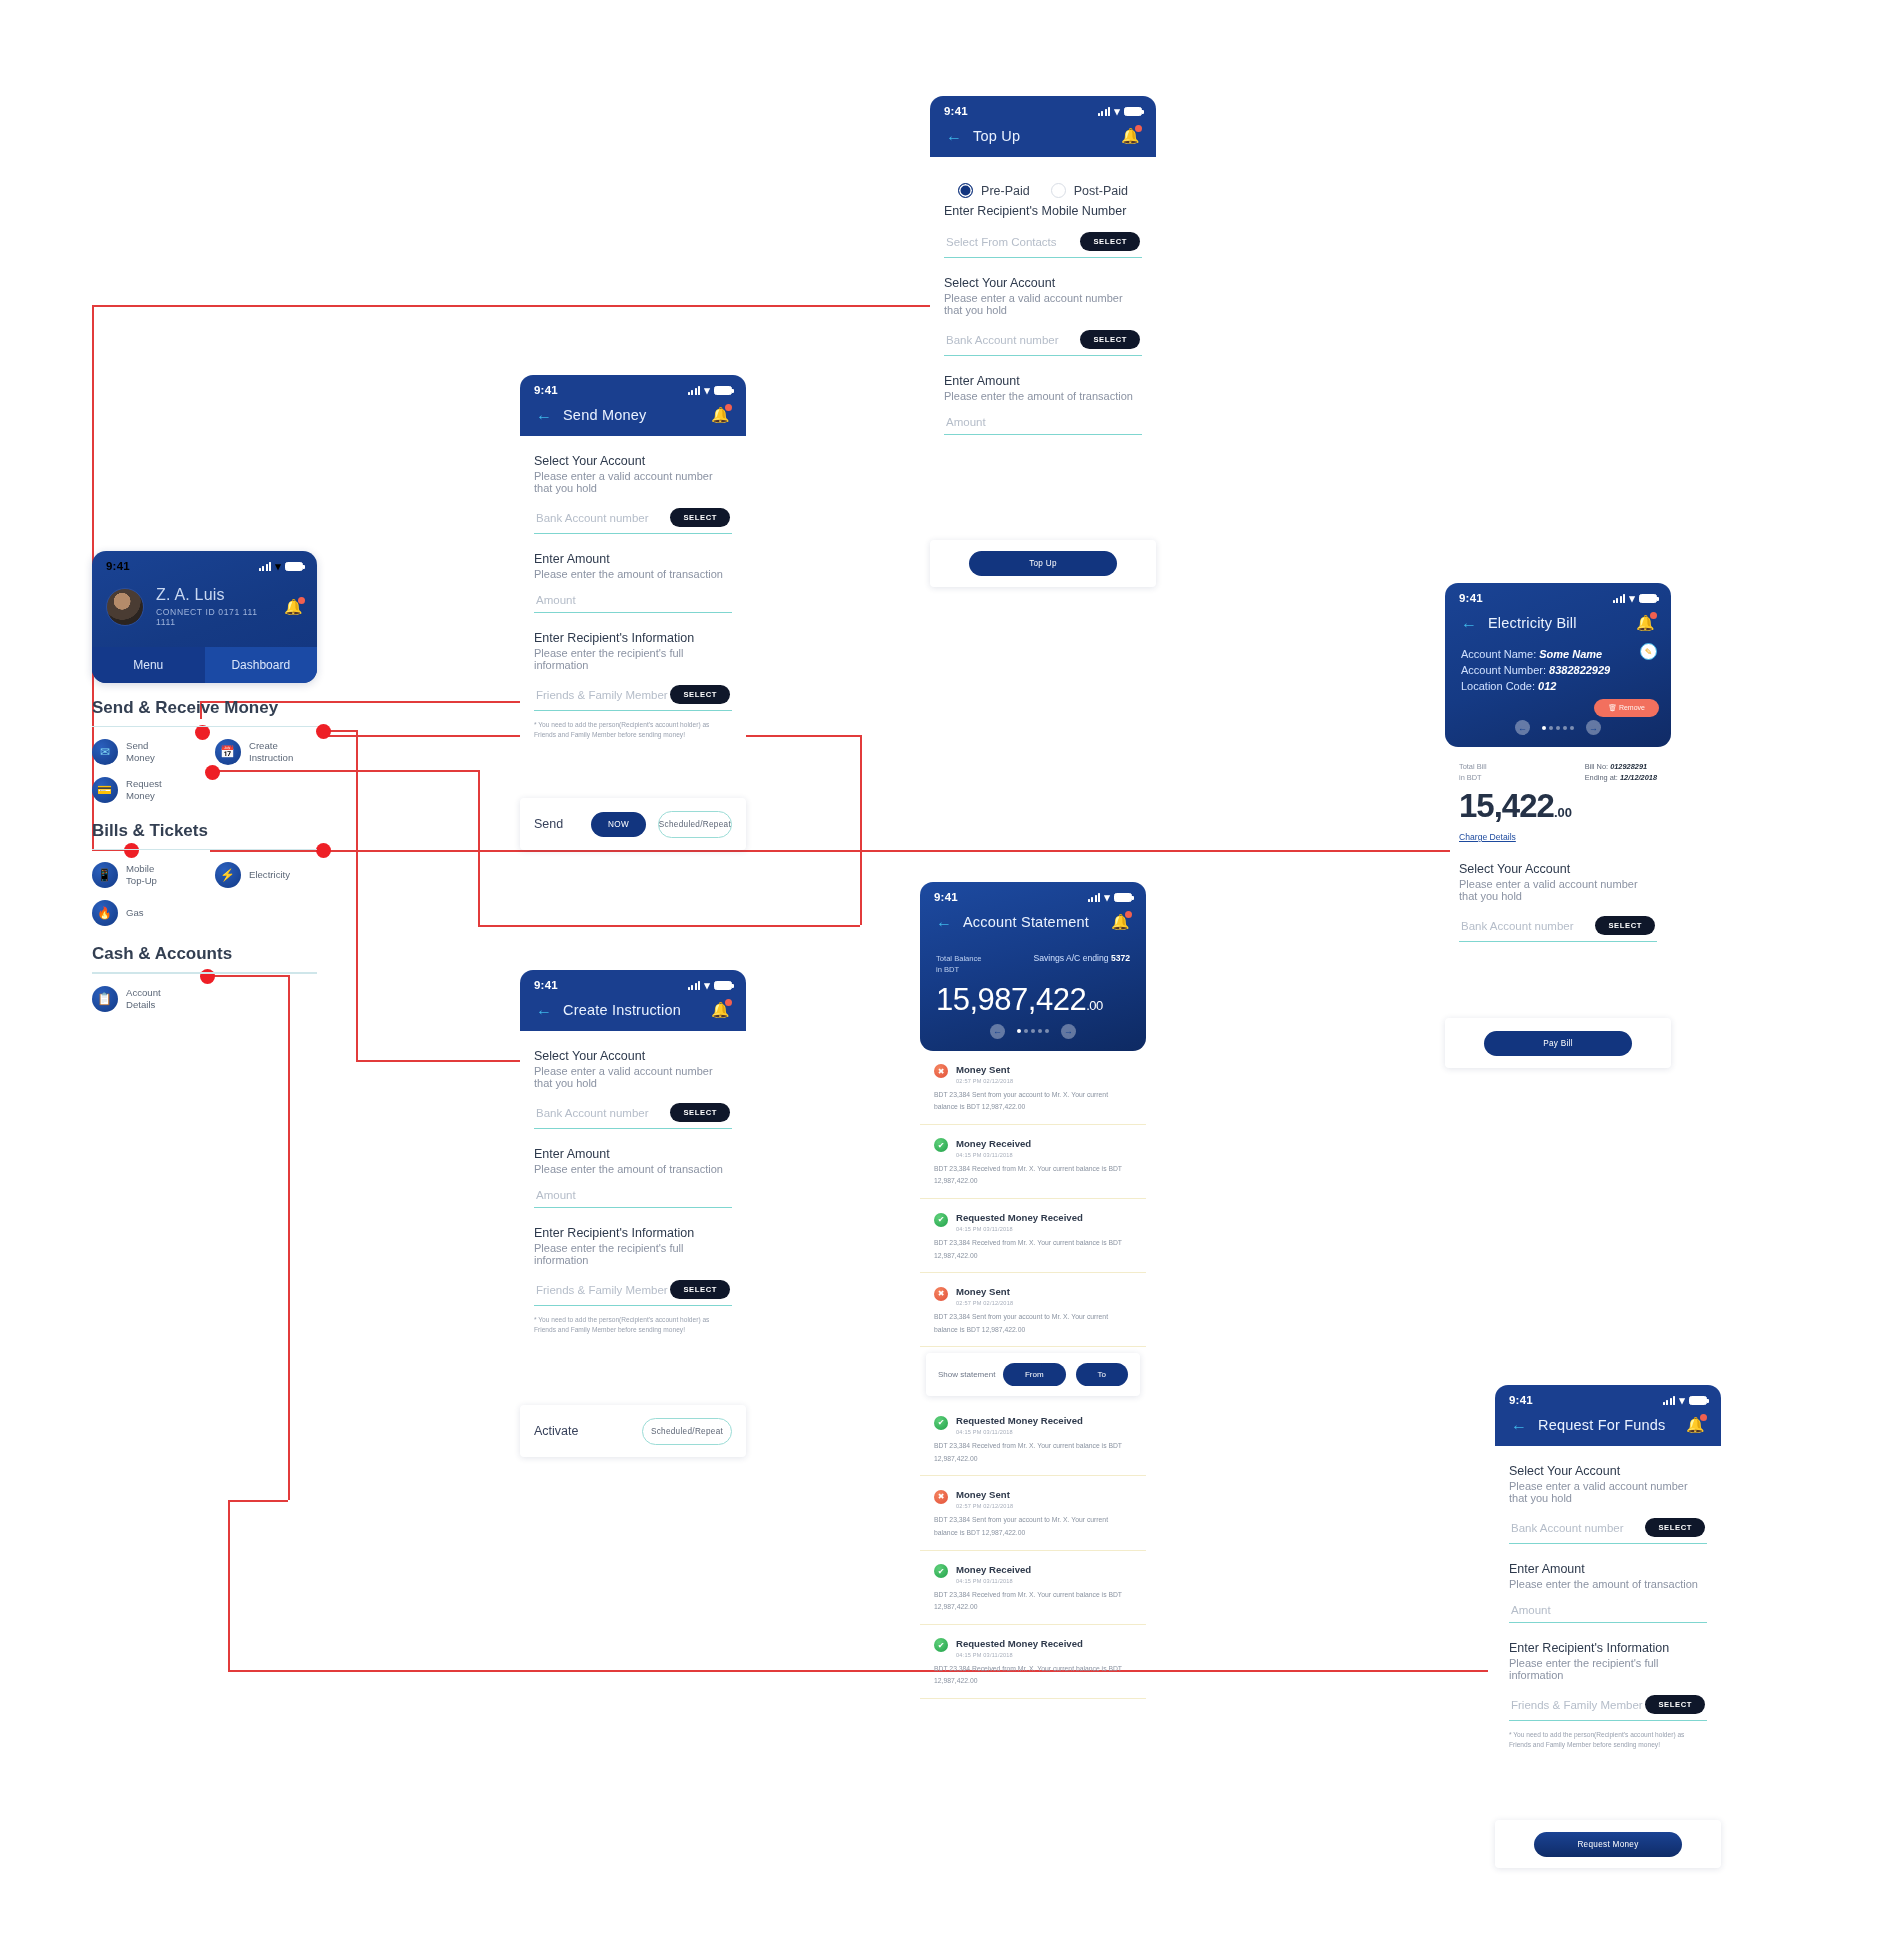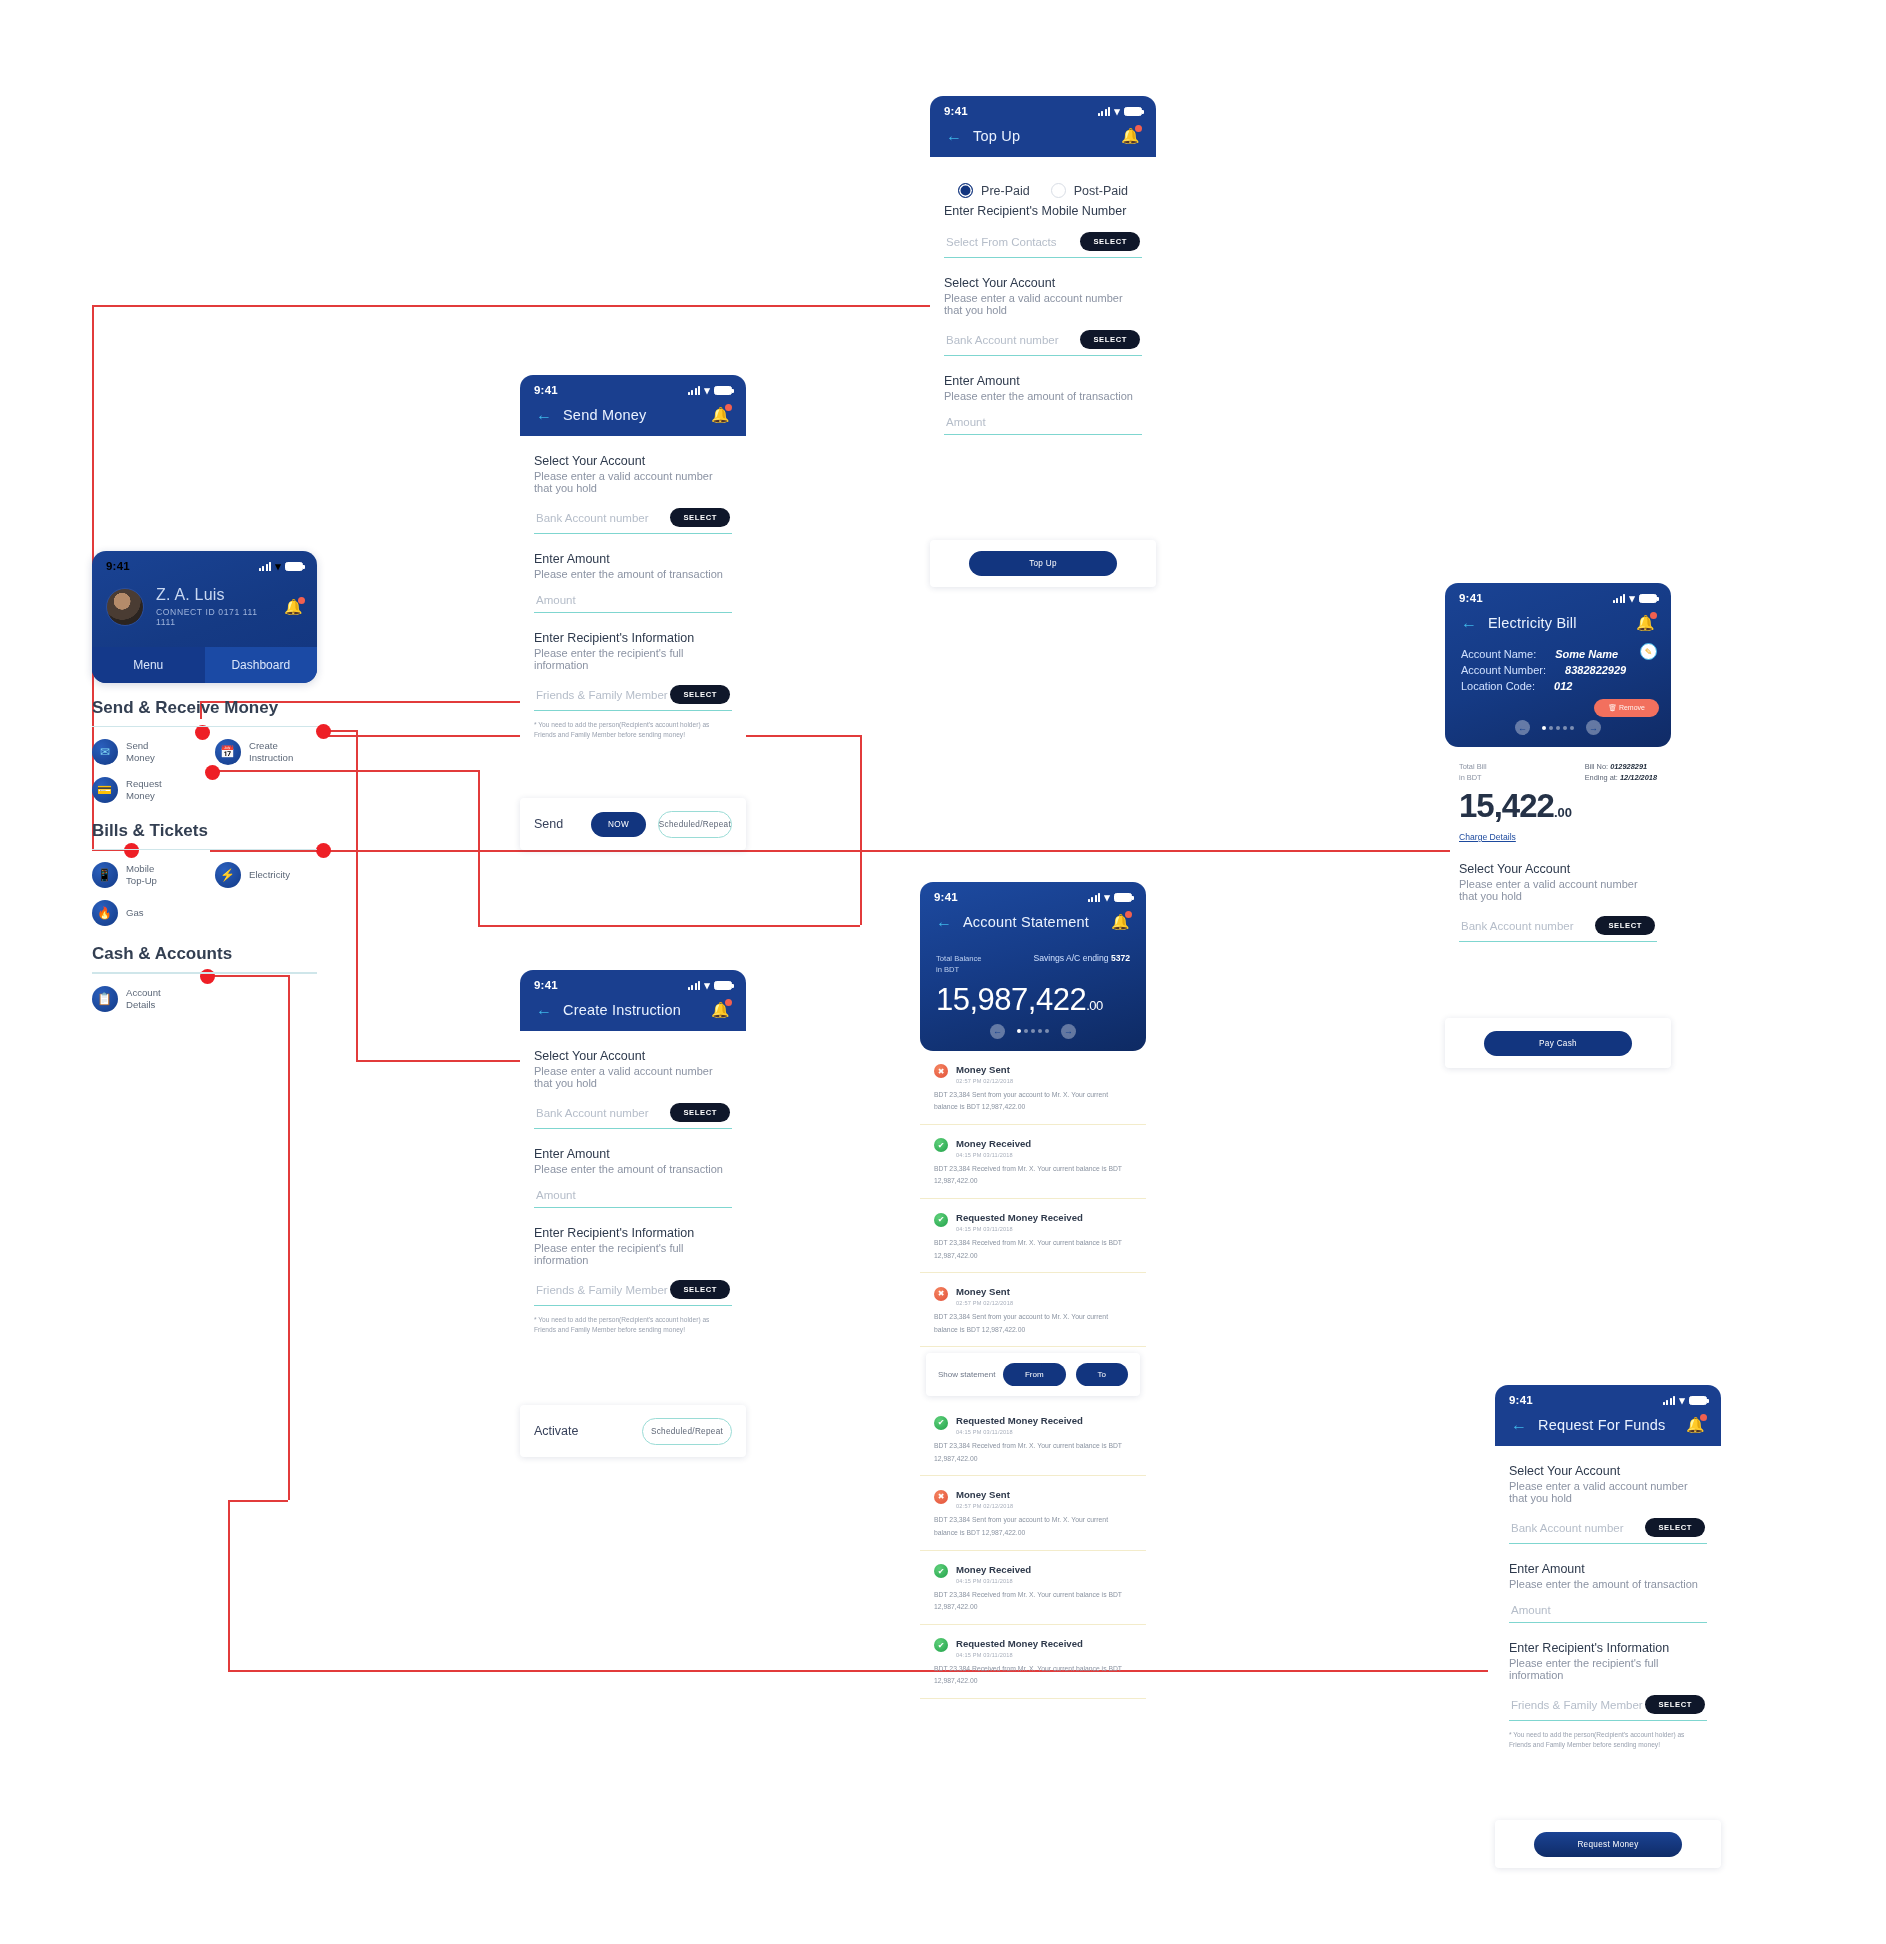--- a/index.html
+++ b/index.html
@@ -132,21 +132,21 @@
     width: 26px; height: 26px; border-radius: 50%; flex: none;
     background: radial-gradient(circle at 35% 30%, #2a5fbd, #133a86);
     display: flex; align-items: center; justify-content: center;
     font-size: 12px; color: #7fd8f5;
   }
   .mlabel { font-size: 9.6px; color: #5d6878; line-height: 1.25; }
 
   
   .billinfo { padding: 12px 14px 10px 14px; color: #fff; }
   .birow { font-size: 11px; color: #cfe0ff; margin-bottom: 4px; }
-  .birow b { color: #fff; font-style: italic; margin-left: 16px; }
+  .birow b { color: #fff; font-style: italic; }
   .editbtn {
     position: absolute; right: 14px; top: 60px; width: 17px; height: 17px;
     border-radius: 50%; background: #fff; border: 1.4px solid #3fb6e8;
     color: #f0a500; font-size: 9px; display: flex; align-items: center; justify-content: center;
   }
   .removebtn {
     position: absolute; right: 12px; bottom: 30px;
     background: #f2705e; color: #fff4f0; font-size: 7px;
     border-radius: 11px; padding: 5px 14px;
   }
@@ -552,21 +552,21 @@
       <div class="flabel">Select Your Account</div>
       <div class="fhint">Please enter a valid account number that you hold</div>
       <div class="field">
         <span class="fph">Bank Account number</span>
         <span class="selbtn">SELECT</span>
       </div>
     </div>
   </div>
 
   <div class="card" style="left:1445px; top:1018px; width:226px; height:50px; justify-content:center;">
-    <div class="pill solid" style="width:148px;">Pay Cash</div>
+    <div class="pill solid" style="width:148px;">Pay Bill</div>
   </div>
 
   <div class="phone" style="left:920px; top:882px; width:226px;">
     <div class="bar tall" style="background:linear-gradient(165deg,#1d4aa0 0%,#163c88 45%,#0e2a63 100%);">
       <div class="statusrow">
         <span>9:41</span>
         <span class="statusicons">
           <span class="sig">
               <i></i>
               <i></i>

